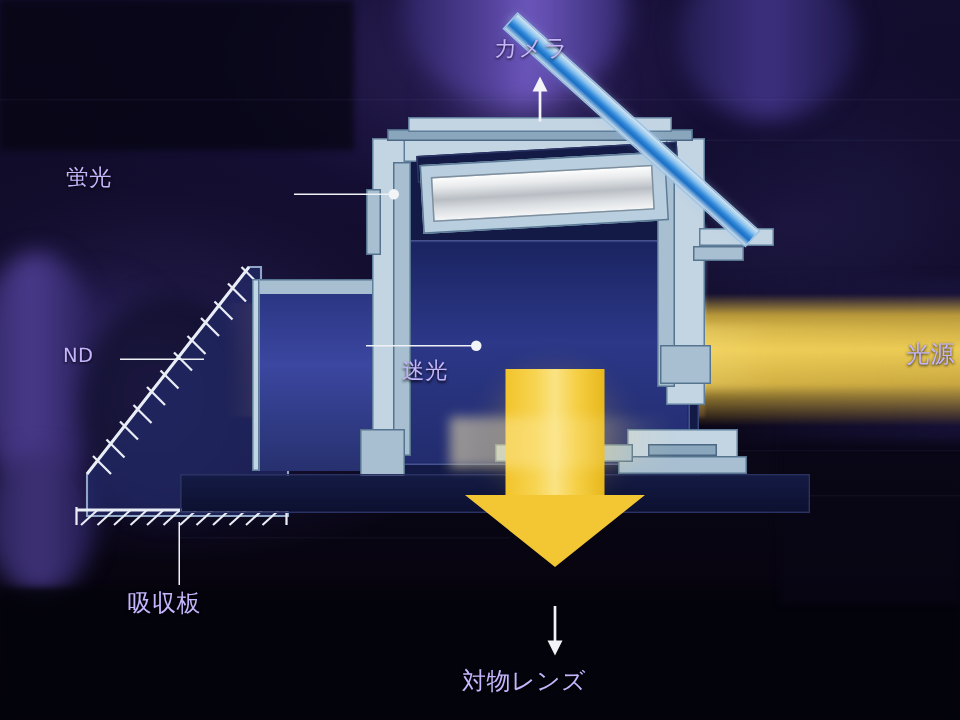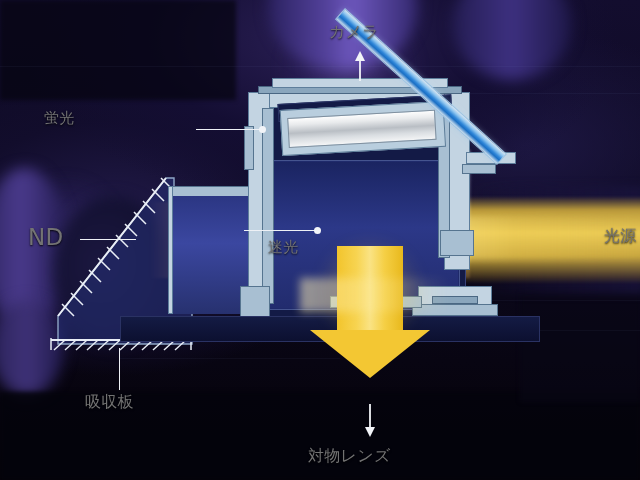--- a/index.html
+++ b/index.html
@@ -178,21 +178,21 @@
     width: 216px; height: 13px;
     transform-origin: right center;
     transform: rotate(42deg);
     background: linear-gradient(180deg, rgba(190,228,255,0.55), rgba(60,150,230,0.15));
     filter: blur(3px);
   }
 
   
   .label {
     position: absolute;
-    color: #737373;
+    color: #c4b5fd;
     font-size: 15px;
     line-height: 19px;
     letter-spacing: 0.3px;
     white-space: pre;
     text-shadow: 0 1px 2px rgba(0,0,0,0.9);
   }
   .leader {
     position: absolute;
     background: #eef1f6;
     height: 1px;
@@ -340,31 +340,31 @@
   <div class="label" style="left:329px; top:22px; font-size:16px;">カメラ</div>
   <svg class="arrow-svg" style="left:350px; top:50px; width:20px; height:32px;" viewBox="0 0 20 32">
     <line x1="10" y1="31" x2="10" y2="6" stroke="#f2f4f8" stroke-width="1.8"></line>
     <polygon points="10,1 5,11 15,11" fill="#f2f4f8"></polygon>
   </svg>
 
   <div class="label" style="left:44px; top:109px;">蛍光</div>
   <div class="leader" style="left:196px; top:129px; width:66px;"></div>
   <div class="leader-dot" style="left:259px; top:126px;"></div>
 
-  <div class="label" style="left:28px; top:228px; font-size:23px;">ND</div>
+  <div class="label" style="left:42px; top:228px; font-size:13px;">ND</div>
   <div class="leader" style="left:80px; top:239px; width:56px;"></div>
 
   <div class="label" style="left:268px; top:238px;">迷光</div>
   <div class="leader" style="left:244px; top:230px; width:72px;"></div>
   <div class="leader-dot" style="left:314px; top:227px;"></div>
 
   <div class="label" style="left:556px; top:226px; font-size:16px;margin-left:48px;">光源</div>
 
   <div class="leader-v" style="left:119px; top:348px; height:42px;"></div>
   <div class="label" style="left:85px; top:392px; font-size:16px;">吸収板</div>
 
   <svg class="arrow-svg" style="left:360px; top:404px; width:20px; height:34px;" viewBox="0 0 20 34">
     <line x1="10" y1="0" x2="10" y2="27" stroke="#f2f4f8" stroke-width="1.8"></line>
     <polygon points="10,33 5,23 15,23" fill="#f2f4f8"></polygon>
   </svg>
-  <div class="label" style="left:308px; top:446px; font-size:16px;">対物レンズ</div>
+  <div class="label" style="left:308px; top:446px; font-size:16px;font-family:Liberation Mono, monospace;">対物レンズ</div>
 
 </div>
 
 </body></html>

